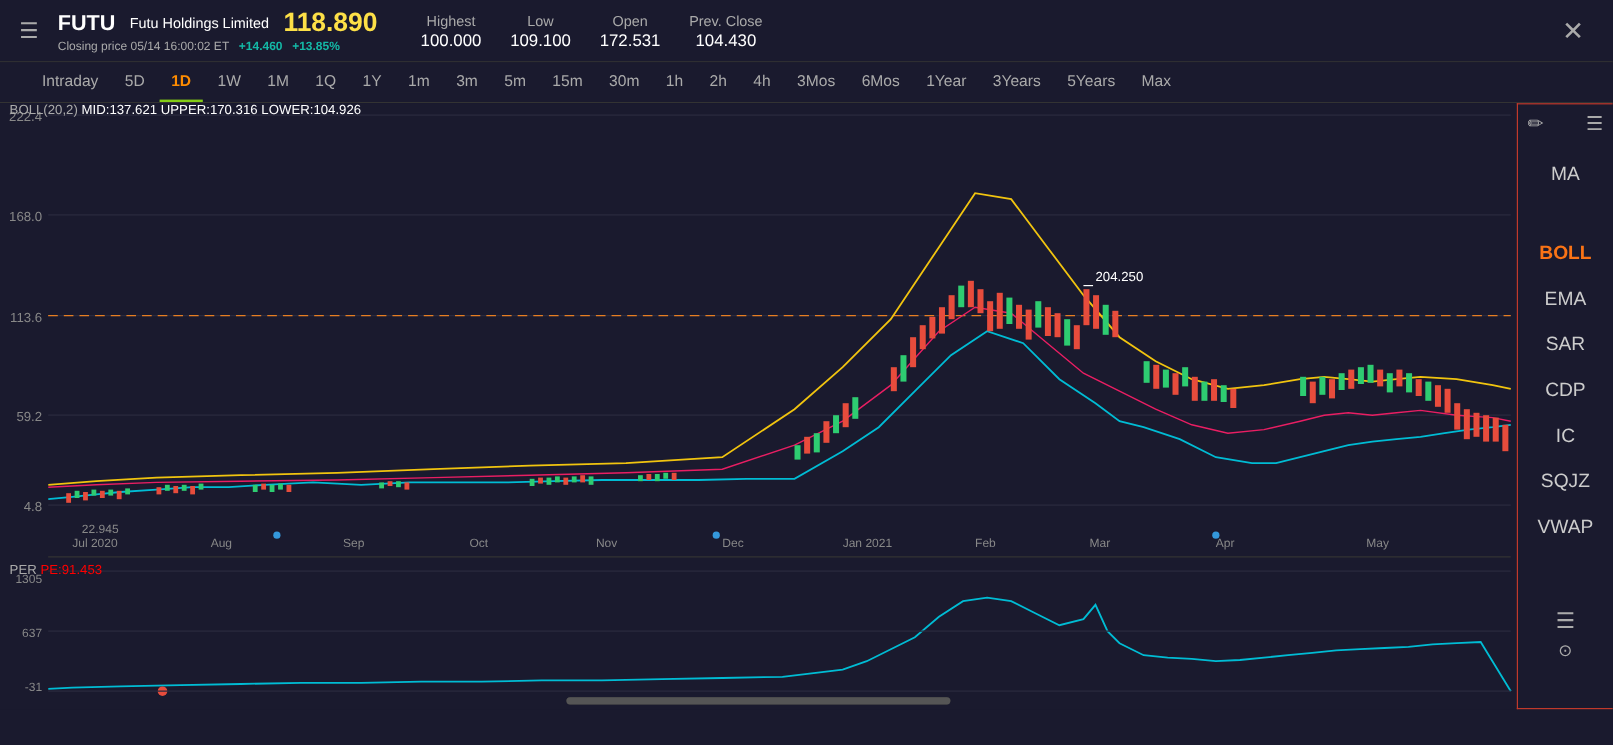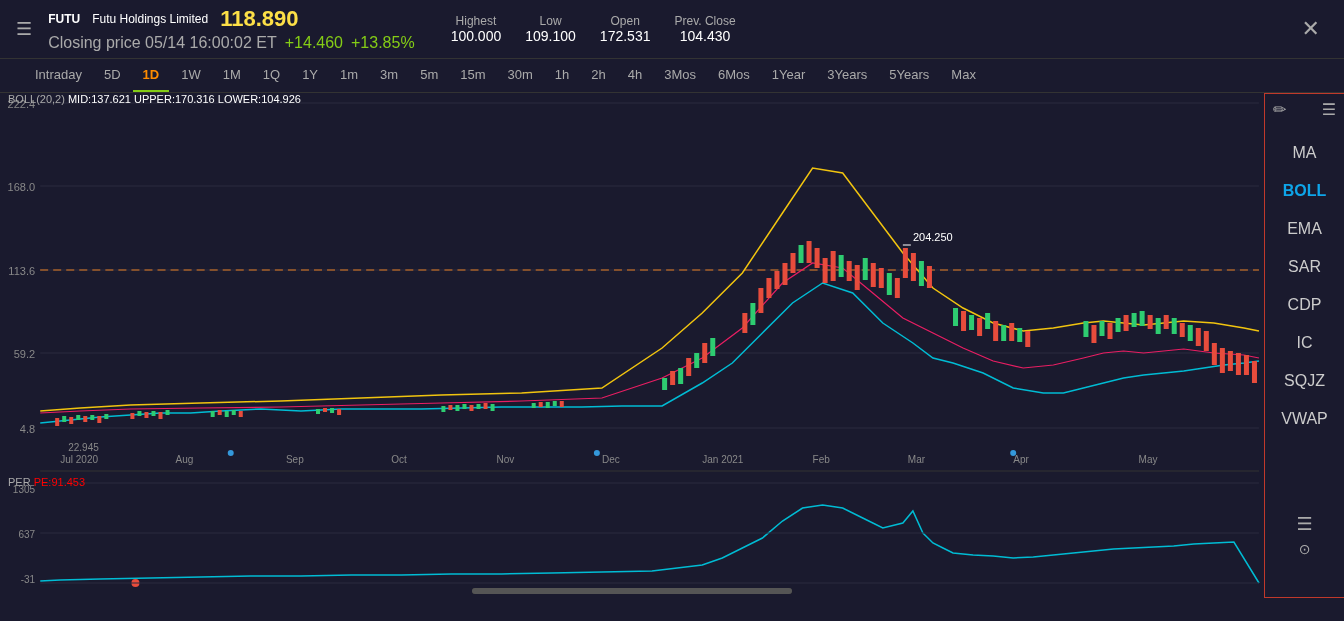--- a/index.html
+++ b/index.html
@@ -26,43 +26,43 @@
       display: flex;
       flex-direction: column;
     }
     .stock-title {
       display: flex;
       align-items: center;
       gap: 12px;
     }
     .stock-ticker {
       font-weight: 700;
-      font-size: 12px;
+      font-size: 18px;
       color: #fff;
     }
     .stock-name {
       font-size: 12px;
       color: #fff;
     }
     .stock-price {
       font-size: 22px;
       font-weight: 700;
       color: #fde047;
     }
     .stock-info-row {
       display: flex;
       align-items: center;
       gap: 8px;
-      font-size: 16px;
+      font-size: 10px;
       color: #aaa;
       margin-top: 2px;
     }
     .stock-change {
-      color: #84cc16;
-      font-weight: 400;
+      color: #14b8a6;
+      font-weight: 700;
     }
     .header-metrics {
       display: flex;
       gap: 24px;
       margin-left: 20px;
     }
     .metric-col {
       display: flex;
       flex-direction: column;
       align-items: center;
@@ -174,21 +174,21 @@
 
     .indicator-item {
       width: 100%;
       text-align: center;
       padding: 8px 4px;
       font-size: 16px;
       color: #ccc;
       cursor: pointer;
       border-radius: 4px;
     }
-    .indicator-item.active { color: #0ea5e9; font-weight: 700; }
+    .indicator-item.active { color: #f97316; font-weight: 700; margin-top: 28px; }
 
     
     .scrollbar-container {
       position: absolute;
       bottom: 4px;
       left: 50%;
       transform: translateX(-50%);
       width: 320px;
       height: 6px;
       background: #333;

